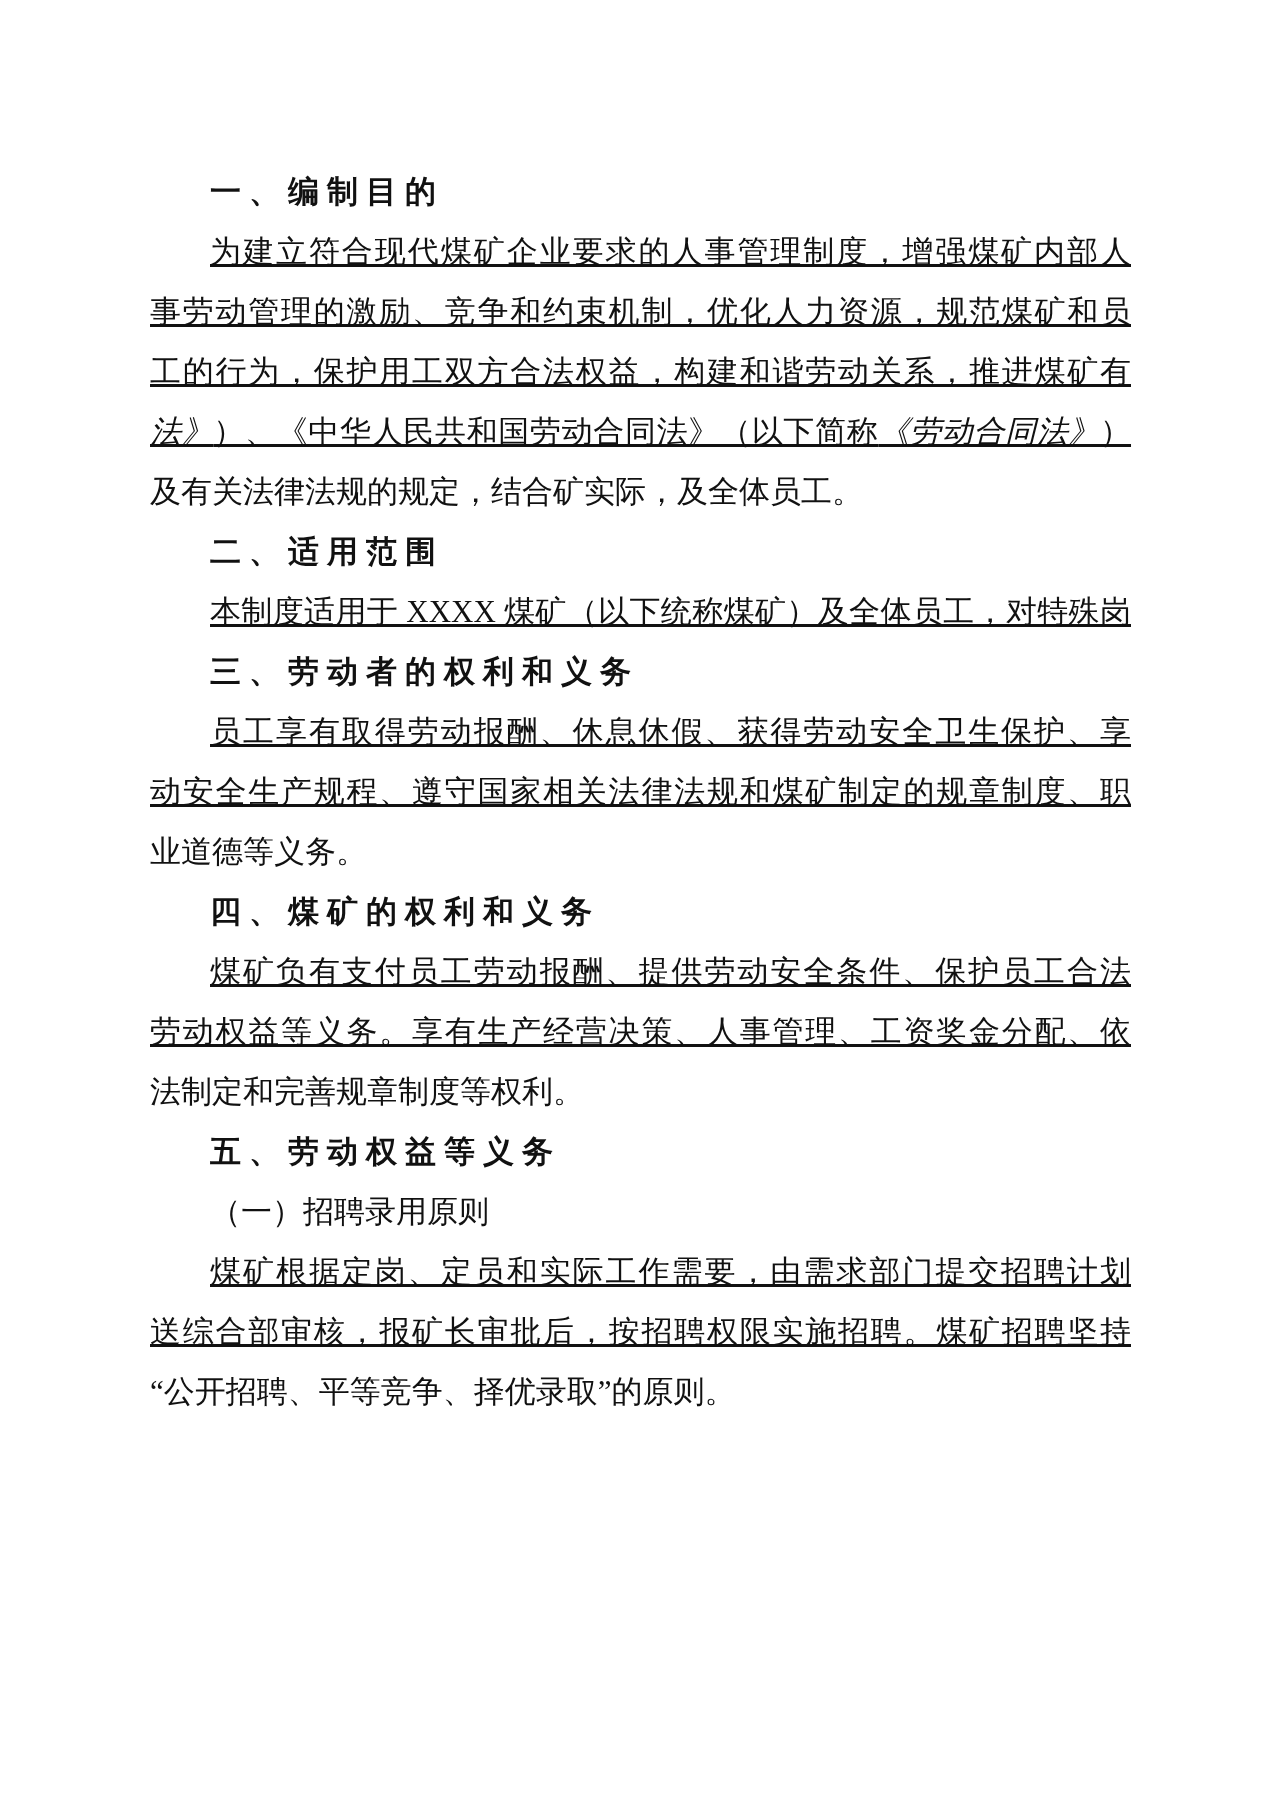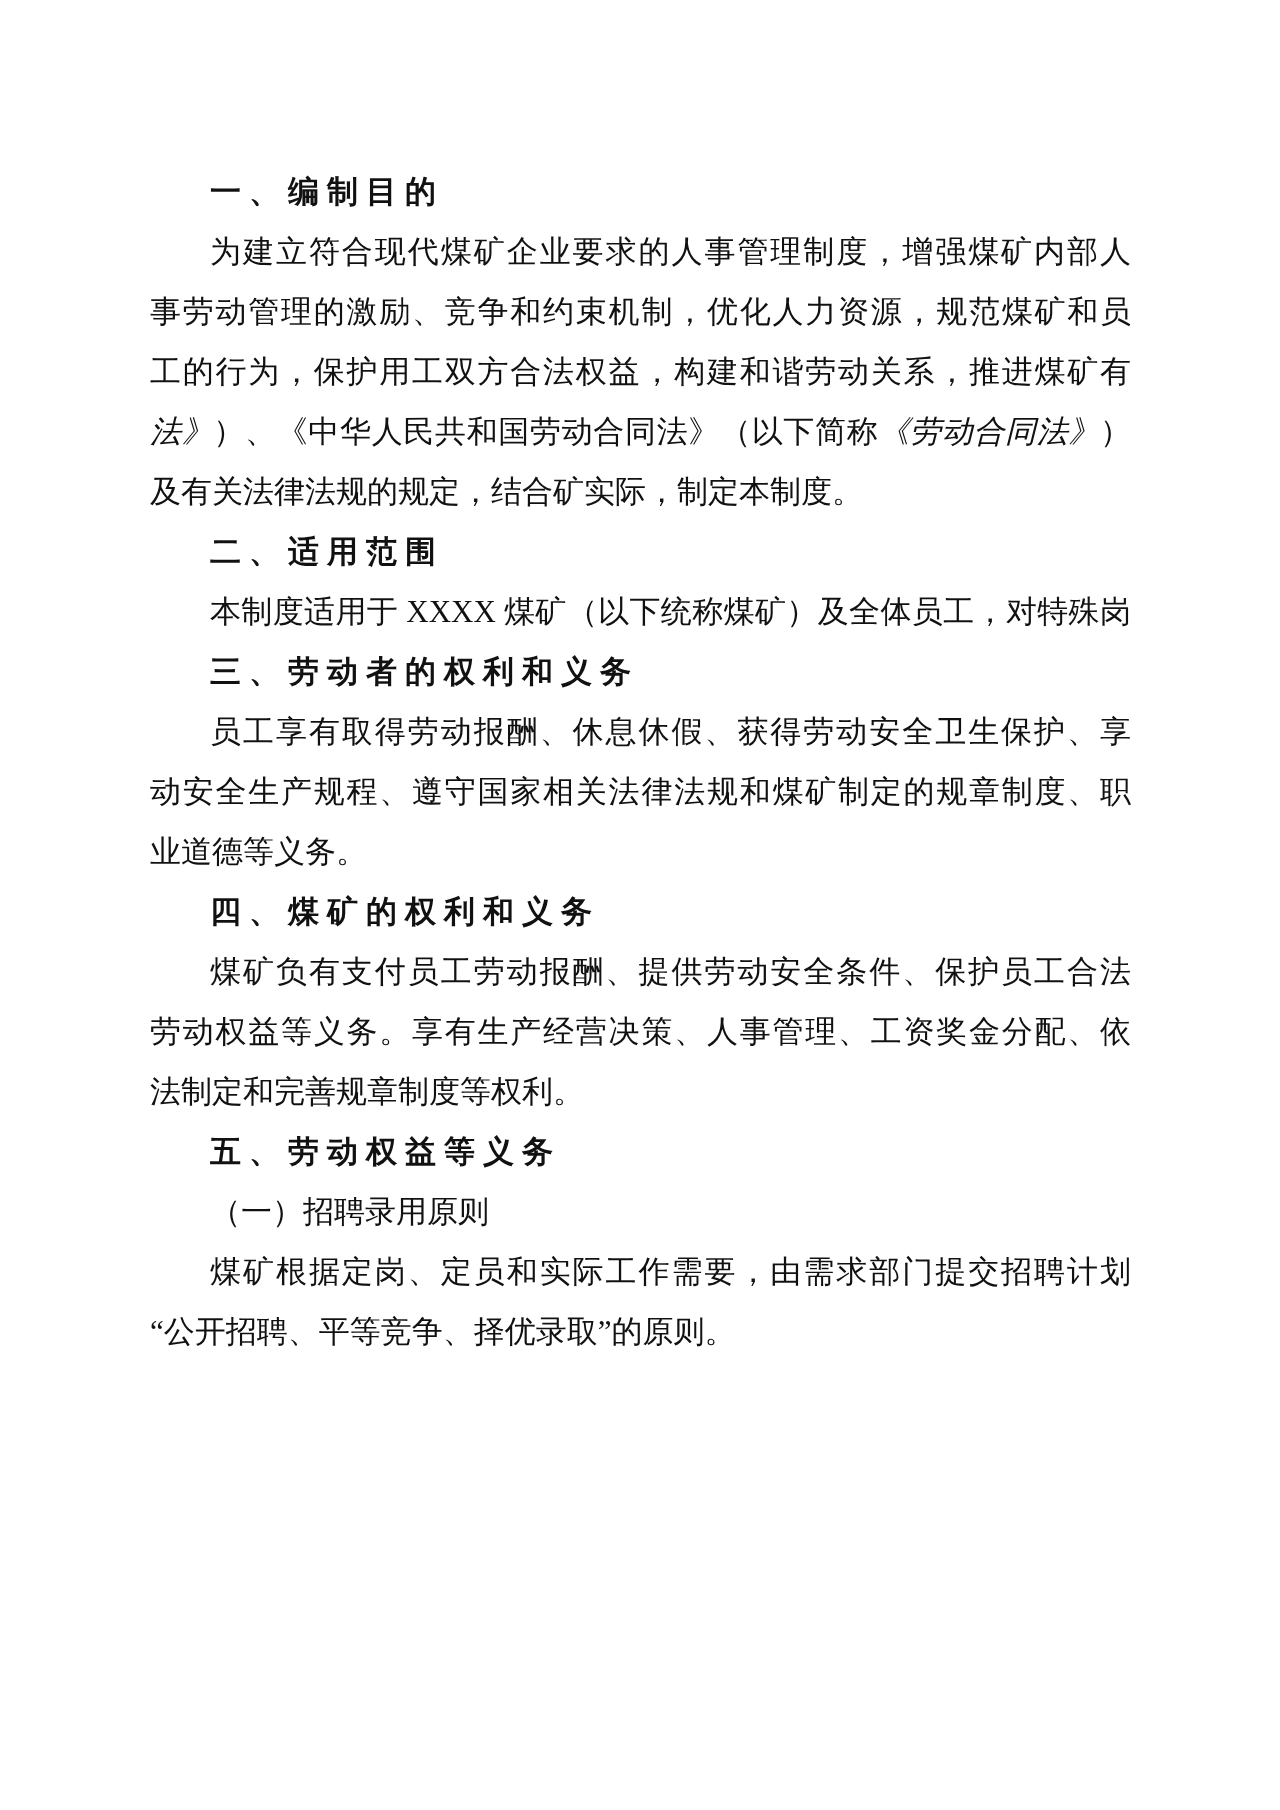--- a/index.html
+++ b/index.html
@@ -31,20 +31,21 @@
     line-height: 60px;
   }
   .line {
     text-align: justify;
     text-align-last: left;
     white-space: normal;
   }
   
   .line.j {
     text-align-last: justify;
+    text-decoration: underline;
   }
   
   .line.ind {
     text-indent: 60px;
   }
   .heading {
     font-weight: bold;
     letter-spacing: 8px;
   }
   .it {
@@ -57,34 +58,35 @@
 <div class="page">
   <div class="doc">
 
     <div class="line ind heading">一、编制目的</div>
     <div class="line ind j">为建立符合现代煤矿企业要求的人事管理制度，增强煤矿内部人</div>
     <div class="line j">事劳动管理的激励、竞争和约束机制，优化人力资源，规范煤矿和员</div>
     <div class="line j">工的行为，保护用工双方合法权益，构建和谐劳动关系，推进煤矿有</div>
     <div class="line j">
       <span class="it">法》</span><span>）、《中华人民共和国劳动合同法》（以下简称</span><span class="it">《劳动合同法》</span><span>）</span>
     </div>
-    <div class="line">及有关法律法规的规定，结合矿实际，制定本制度。</div>
+    <div class="line">及有关法律法规的规定，结合矿实际，及全体员工。</div>
 
     <div class="line ind heading">二、适用范围</div>
     <div class="line ind j">本制度适用于 XXXX 煤矿（以下统称煤矿）及全体员工，对特殊岗</div>
 
     <div class="line ind heading">三、劳动者的权利和义务</div>
     <div class="line ind j">员工享有取得劳动报酬、休息休假、获得劳动安全卫生保护、享</div>
     <div class="line j">动安全生产规程、遵守国家相关法律法规和煤矿制定的规章制度、职</div>
     <div class="line">业道德等义务。</div>
 
     <div class="line ind heading">四、煤矿的权利和义务</div>
     <div class="line ind j">煤矿负有支付员工劳动报酬、提供劳动安全条件、保护员工合法</div>
     <div class="line j">劳动权益等义务。享有生产经营决策、人事管理、工资奖金分配、依</div>
     <div class="line">法制定和完善规章制度等权利。</div>
 
     <div class="line ind heading">五、劳动权益等义务</div>
     <div class="line ind">（一）招聘录用原则</div>
     <div class="line ind j">煤矿根据定岗、定员和实际工作需要，由需求部门提交招聘计划</div>
+    <div class="line j">送综合部审核，报矿长审批后，按招聘权限实施招聘。煤矿招聘坚持</div>
     <div class="line">“公开招聘、平等竞争、择优录取”的原则。</div>
 
   </div>
 </div>
 
 </body></html>

